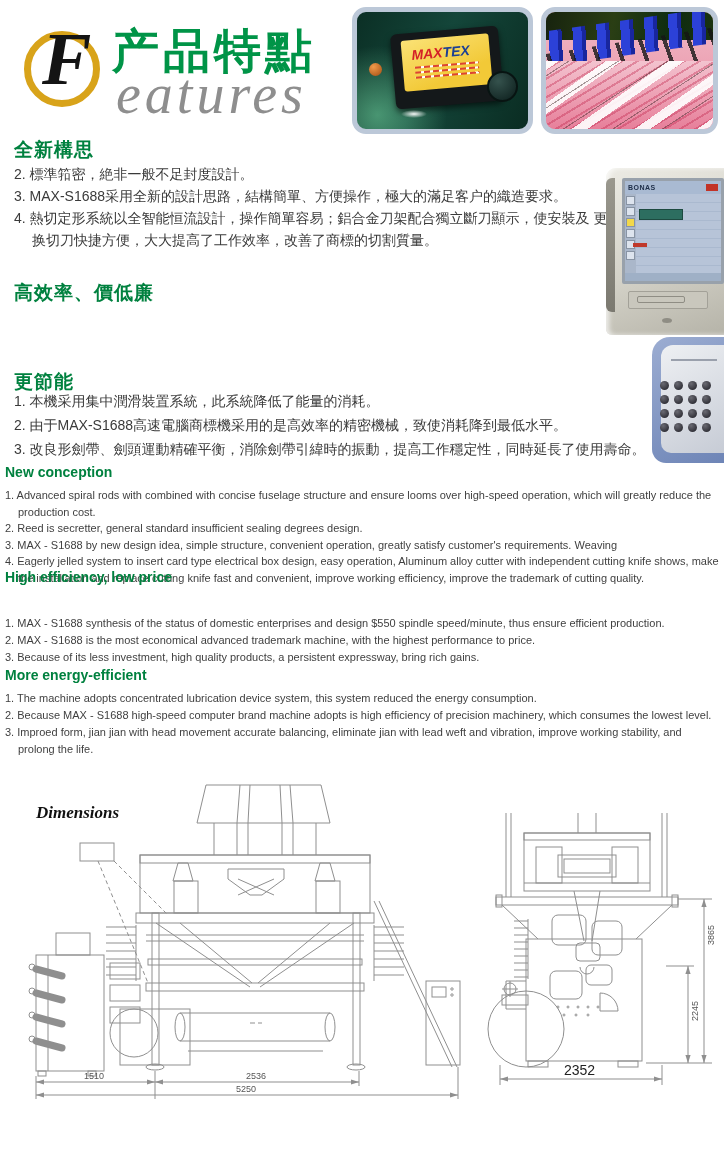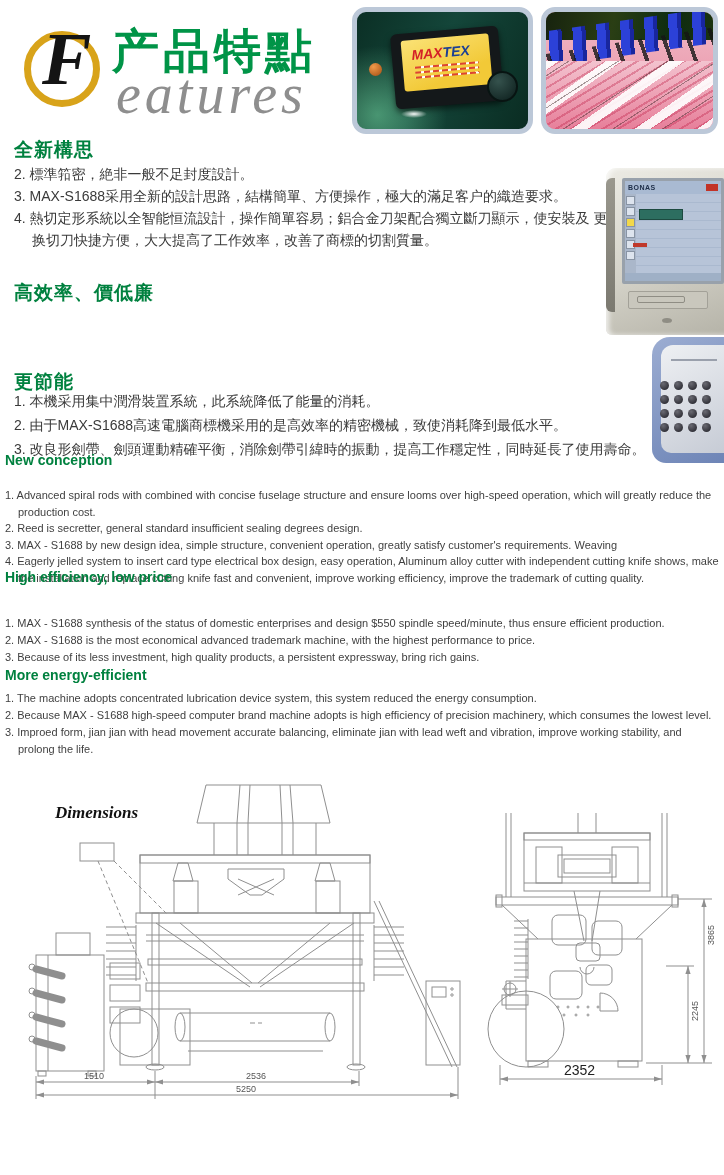--- a/index.html
+++ b/index.html
@@ -54,21 +54,21 @@
         letter-spacing:1px;line-height:1.2;}
   #cnh1{top:139px;} #cnh2{top:282px;} #cnh3{top:371px;}
   .cn-list{position:absolute;left:14px;color:#3a3a3a;font-size:14px;}
   .cn-list p{margin:0;text-indent:-18px;padding-left:18px;}
   #cnl1{top:163px;width:596px;line-height:22px;}
   #cnl2{top:306px;width:606px;line-height:23px;}
   #cnl3{top:389px;width:648px;line-height:24px;}
 
   
   .en-h{position:absolute;left:5px;font-size:14px;font-weight:bold;color:#00813f;line-height:1.1;}
-  #enh1{top:453px;} #enh2{top:570px;} #enh3{top:668px;}
+  #enh1{top:465px;} #enh2{top:570px;} #enh3{top:668px;}
   .en-list{position:absolute;left:5px;color:#3f3f3f;font-size:11px;}
   .en-list p{margin:0;text-indent:-13px;padding-left:13px;}
   #enl1{top:487px;width:714px;line-height:16.5px;}
   #enl2{top:615px;width:714px;line-height:17px;}
   #enl3{top:690px;width:714px;line-height:17px;}
 
   
   .monitor{position:absolute;left:606px;top:168px;width:120px;height:167px;
            background:linear-gradient(160deg,#ecebe4,#d4d2c8 55%,#b5b3a8);
            border-radius:10px 0 0 6px;box-shadow:inset 3px 0 5px rgba(255,255,255,.7);}
@@ -96,21 +96,21 @@
   .keypad{position:absolute;left:652px;top:337px;width:76px;height:126px;
           background:linear-gradient(150deg,#9cadd2,#6d84b6);border-radius:18px 0 0 14px;}
   .key-face{position:absolute;left:9px;top:8px;right:0;bottom:10px;border-radius:12px 0 0 10px;
             background:linear-gradient(150deg,#eef0f3,#c6cbd5);}
   .key-face .tl{position:absolute;left:10px;top:14px;width:46px;height:2px;background:#9aa0ac;}
   .keys{position:absolute;left:8px;top:44px;display:grid;grid-template-columns:repeat(4,14px);grid-auto-rows:14px;}
   .keys i{width:9px;height:9px;border-radius:50%;background:radial-gradient(circle at 35% 30%,#6a6a72,#1d1d24);}
 
   
   .dim-cn{position:absolute;left:44px;top:775px;font-size:27px;color:#1f1f1f;letter-spacing:5px;font-weight:500;}
-  .dim-en{position:absolute;left:55px;top:803px;font-family:"Liberation Serif","DejaVu Serif",serif;
+  .dim-en{position:absolute;left:36px;top:803px;font-family:"Liberation Serif","DejaVu Serif",serif;
           font-weight:bold;font-style:italic;font-size:17px;color:#111;}
   svg text{font-family:"Liberation Sans","DejaVu Sans",sans-serif;}
   .drw{position:absolute;}
   #frontDrw{left:28px;top:783px;}
   #sideDrw{left:466px;top:813px;}
 </style>
 </head>
 <body>
 
 <div class="page">

